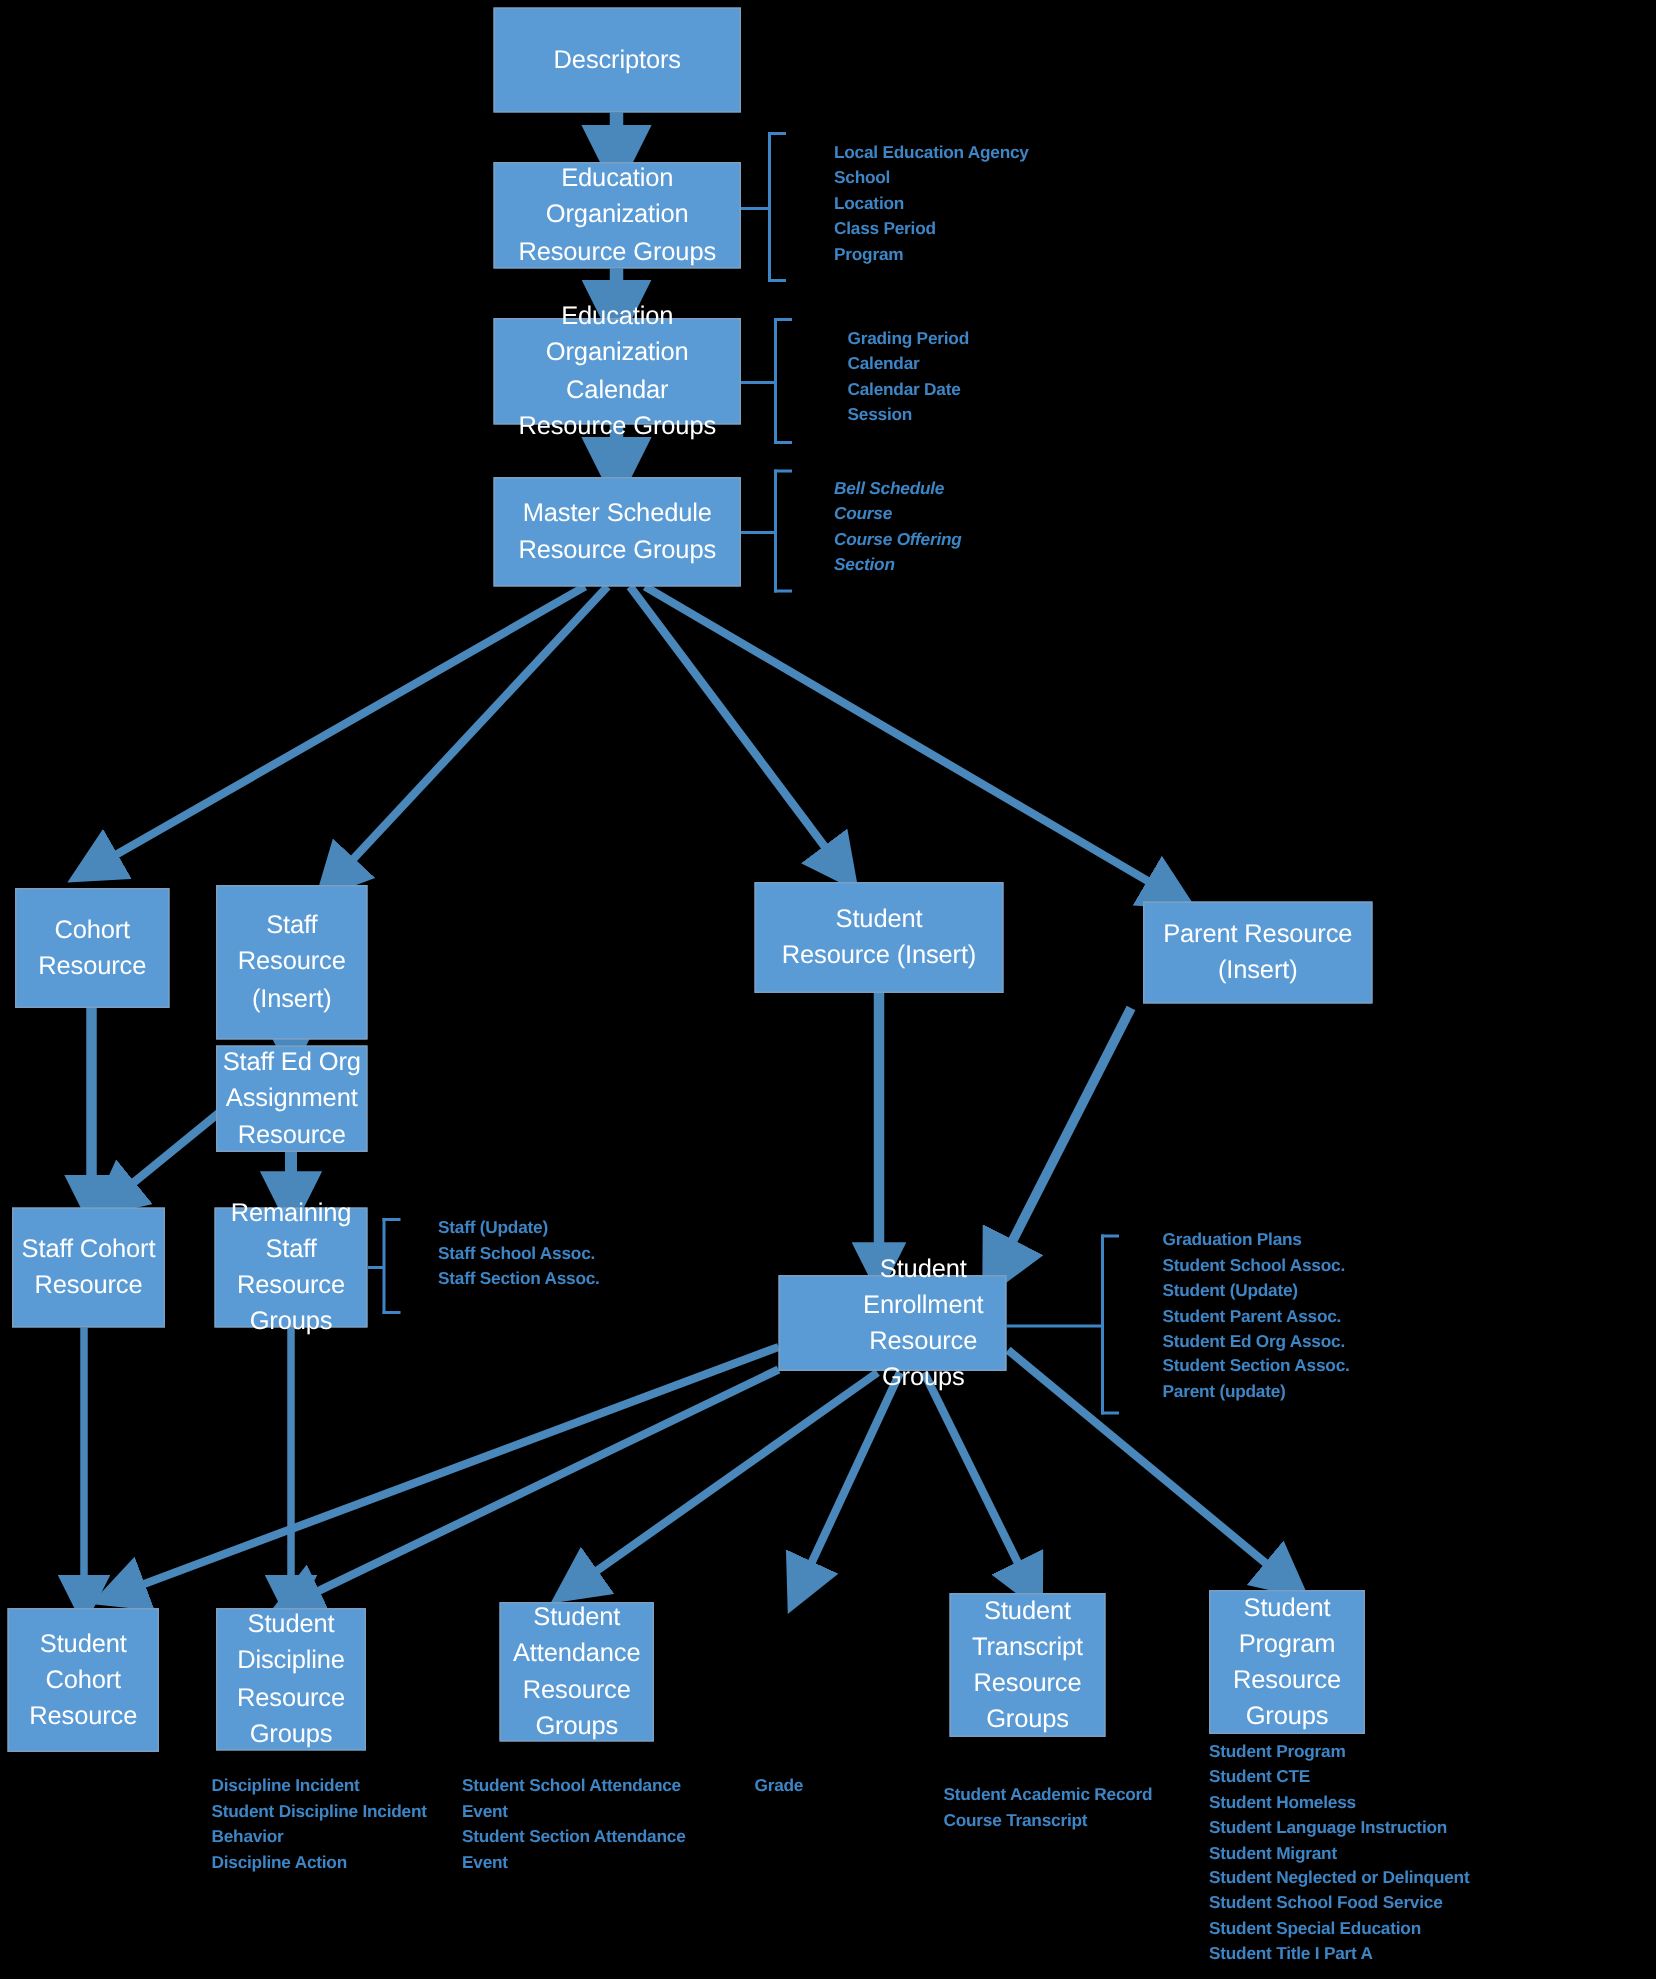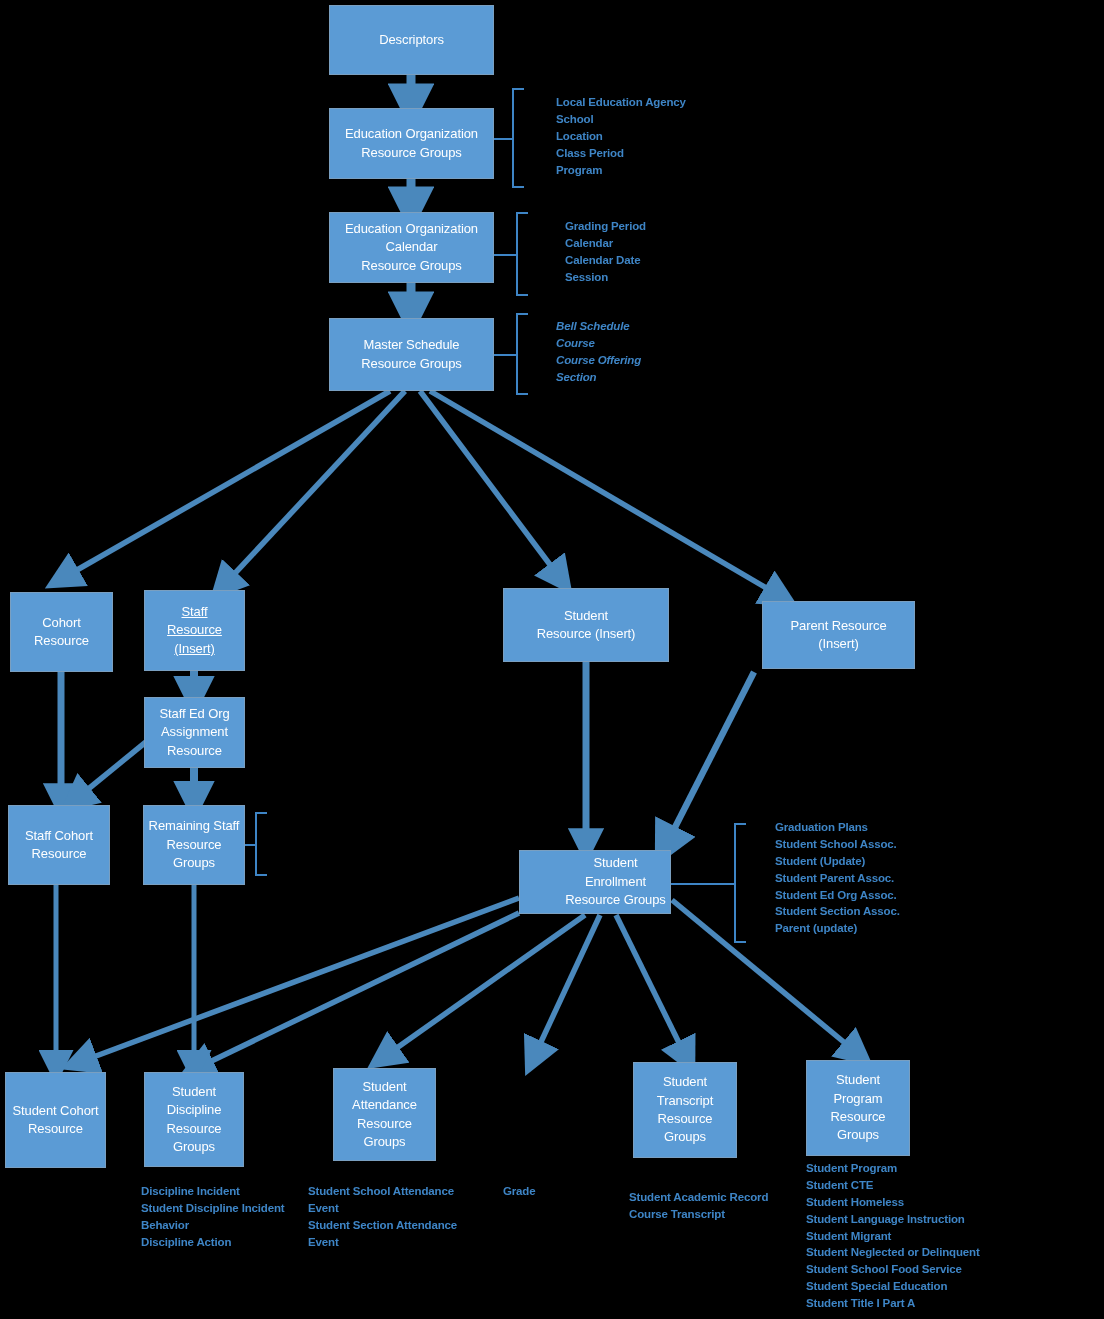--- a/index.html
+++ b/index.html
@@ -26,21 +26,21 @@
   }
   .node {
     position: absolute;
     background: #5B9BD5;
     border: 1px solid #7A9FC0;
     color: #FFFFFF;
     display: flex;
     align-items: center;
     justify-content: center;
     text-align: center;
-    font-size: 13px;
+    font-size: 17px;
     line-height: 1.42;
     font-family: "Liberation Sans", sans-serif;
     letter-spacing: -0.1px;
     padding: 2px 3px;
   }
   .node-label { display: block; white-space: pre-line; }
   .annot {
     position: absolute;
     color: #3E85C6;
     font-size: 11.5px;
@@ -147,21 +147,21 @@
   <div class="node" style="left:329px; top:318px; width:165px; height:73px;">
     <span class="node-label">Master Schedule
 Resource Groups</span>
   </div>
 
   <div class="node" style="left:10px; top:592px; width:103px; height:80px;">
     <span class="node-label">Cohort
 Resource</span>
   </div>
 
-  <div class="node" style="left:144px; top:590px; width:101px; height:81px;text-decoration:underline;">
+  <div class="node" style="left:144px; top:590px; width:101px; height:103px;">
     <span class="node-label">Staff
 Resource
 (Insert)</span>
   </div>
 
   <div class="node" style="left:503px; top:588px; width:166px; height:74px;">
     <span class="node-label">Student
 Resource (Insert)</span>
   </div>
 
@@ -244,20 +244,23 @@
   <div class="annot" style="left:565px; top:218px; width:240px;">Grading Period
 Calendar
 Calendar Date
 Session</div>
 
   <div class="annot" style="left:556px; top:318px; width:240px;font-style:italic;">Bell Schedule
 Course
 Course Offering
 Section</div>
 
+  <div class="annot" style="left:292px; top:811px; width:230px;">Staff (Update)
+Staff School Assoc.
+Staff Section Assoc.</div>
 
   <div class="annot" style="left:775px; top:819px; width:240px;">Graduation Plans
 Student School Assoc.
 Student (Update)
 Student Parent Assoc.
 Student Ed Org Assoc.
 Student Section Assoc.
 Parent (update)</div>
 
   <div class="annot" style="left:141px; top:1183px; width:160px;">Discipline Incident

